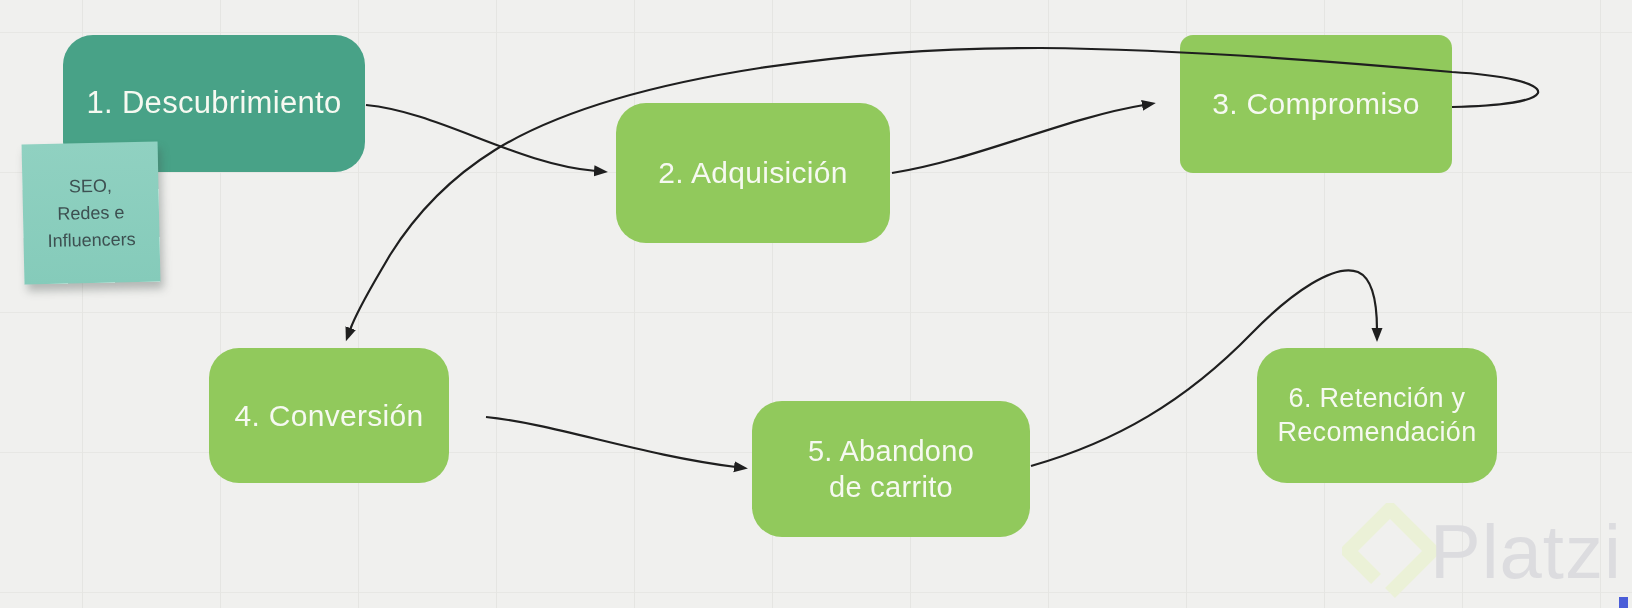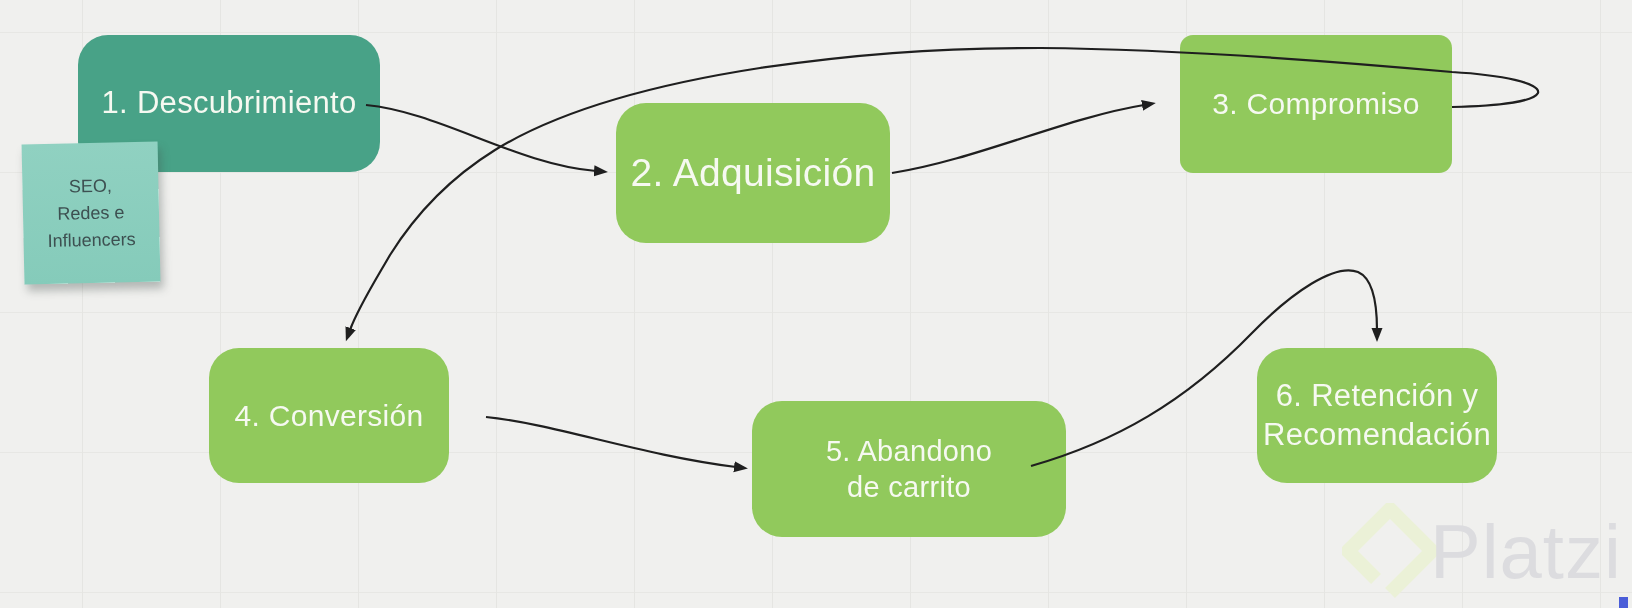--- a/index.html
+++ b/index.html
@@ -21,25 +21,25 @@
     border-radius:30px;
     display:flex;align-items:center;justify-content:center;
     text-align:center;
     color:#f6f9f1;
     white-space:pre-line;
     letter-spacing:0.3px;
     line-height:1.25;
     cursor:default;
   }
   #node-descubrimiento{left:63px;top:35px;width:302px;height:137px;font-size:31px;}
-  #node-adquisicion  {left:616px;top:103px;width:274px;height:140px;font-size:39px;text-align:center;}
+  #node-adquisicion  {left:616px;top:103px;width:274px;height:140px;font-size:30px;text-align:center;}
   #node-compromiso   {left:1180px;top:35px;width:272px;height:138px;font-size:30px;}
   #node-conversion   {left:209px;top:348px;width:240px;height:135px;font-size:30px;}
-  #node-abandono     {left:752px;top:401px;width:314px;height:136px;font-size:29px;}
-  #node-retencion    {left:1257px;top:348px;width:240px;height:135px;font-size:31px;justify-content:center;}
+  #node-abandono     {left:752px;top:401px;width:278px;height:136px;font-size:29px;}
+  #node-retencion    {left:1257px;top:348px;width:240px;height:135px;font-size:27px;justify-content:center;}
 
   #sticky-note{
     position:absolute;
     left:23px;top:143px;width:136px;height:140px;
     display:flex;align-items:center;justify-content:center;
     text-align:center;
     font-size:18px;line-height:1.5;
     white-space:pre-line;
     transform:rotate(-1.2deg);
     box-shadow:3px 7px 9px rgba(70,80,78,0.35);
@@ -57,21 +57,21 @@
   #corner-blue-fragment{
     position:absolute;left:1619px;top:597px;width:9px;height:11px;
     background:#4a5dd8;z-index:6;
   }
 </style>
 </head>
 <body>
 
 <div id="canvas">
 
-  <div class="node" id="node-descubrimiento" style="background: rgb(72, 162, 135); color: rgb(246, 249, 241); margin-left: 15px;">
+  <div class="node" id="node-descubrimiento" style="background: rgb(72, 162, 135); color: rgb(246, 249, 241);">
     <span>1. Descubrimiento</span>
   </div>
   <div class="node" id="node-adquisicion" style="background: rgb(145, 201, 92); color: rgb(246, 249, 241);">
     <span>2. Adquisición</span>
   </div>
   <div class="node" id="node-compromiso" style="background: rgb(145, 201, 92); color: rgb(246, 249, 241); border-radius: 13px;">
     <span>3. Compromiso</span>
   </div>
   <div class="node" id="node-conversion" style="background: rgb(145, 201, 92); color: rgb(246, 249, 241);">
     <span>4. Conversión</span>

